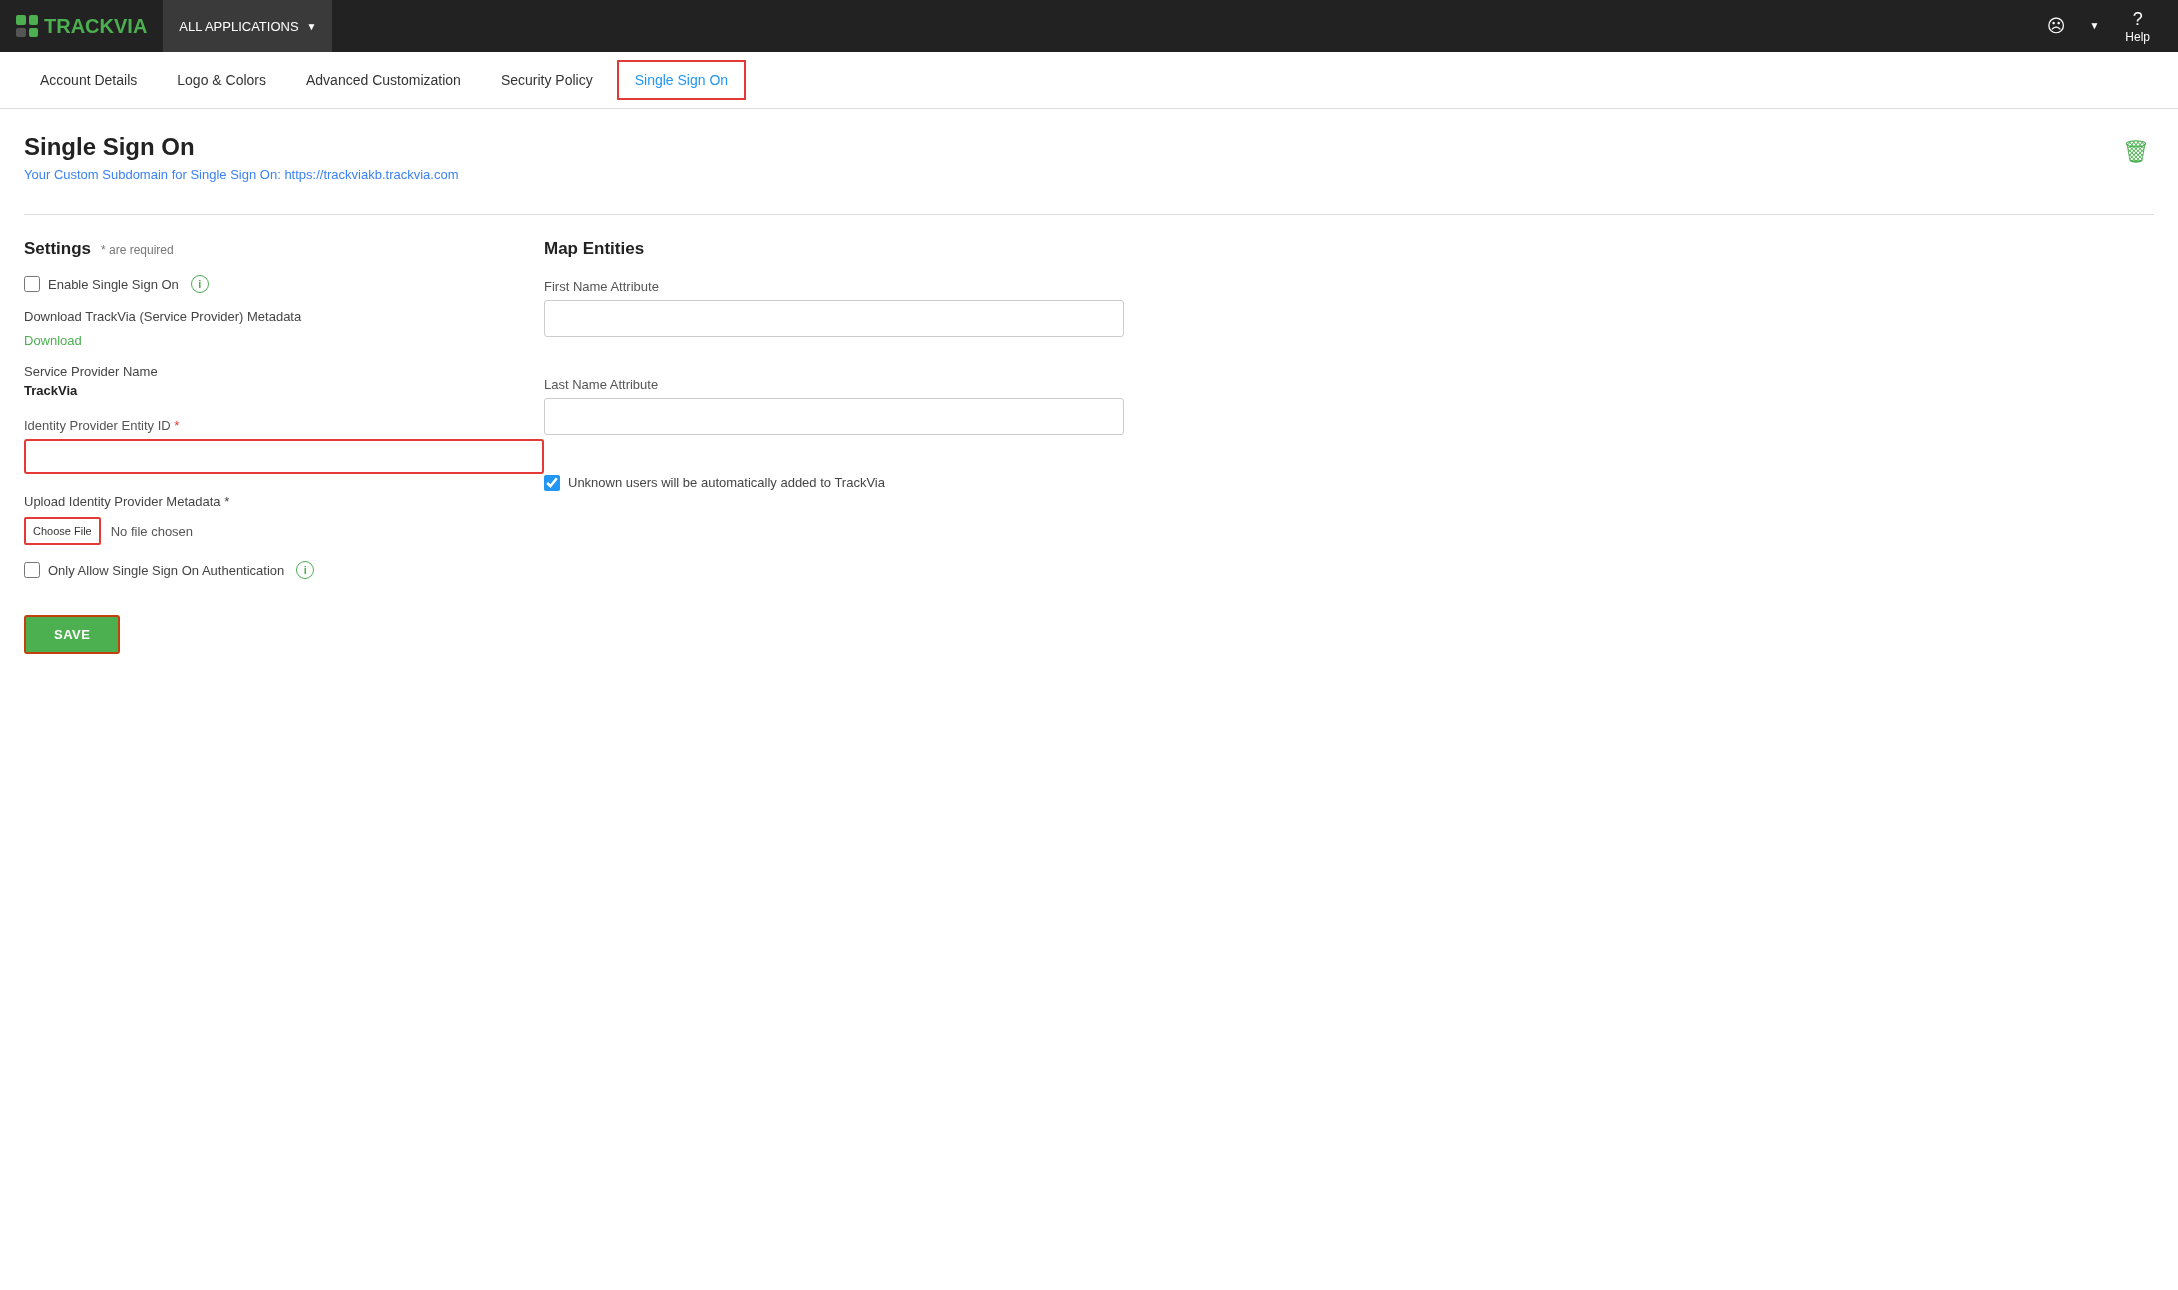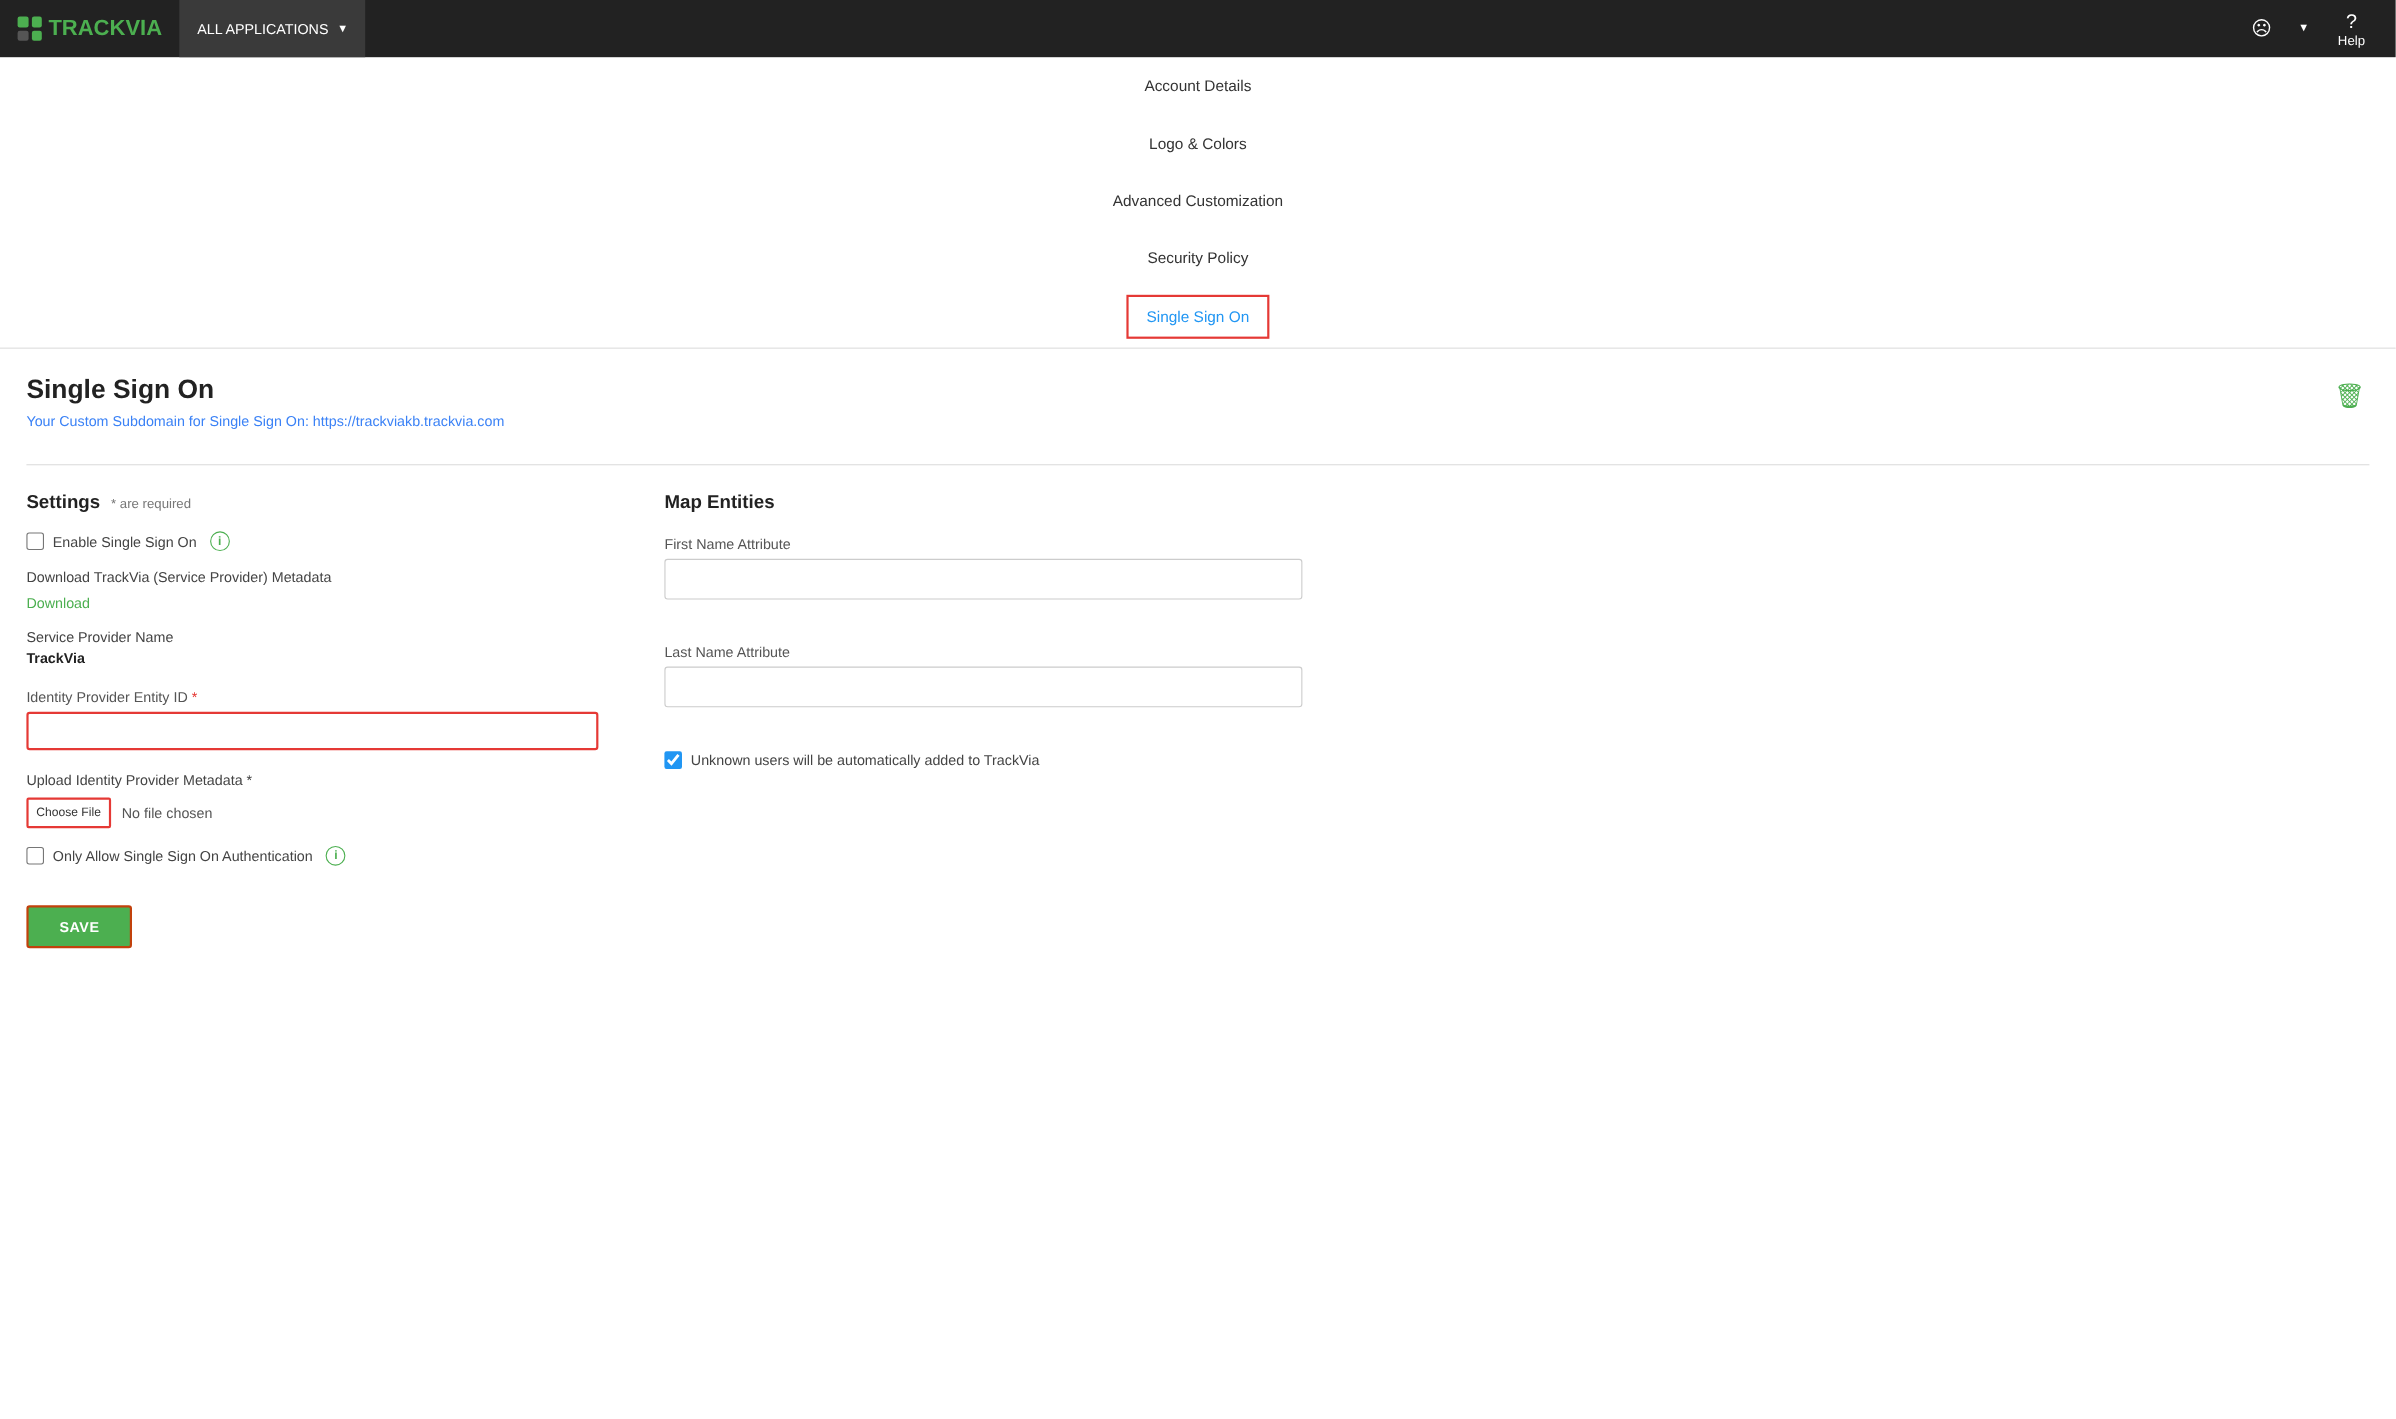--- a/index.html
+++ b/index.html
@@ -99,21 +99,20 @@
     }
     .help-btn .help-q { font-size: 18px; font-weight: 300; }
 
     
     .tab-bar {
       display: flex;
       align-items: center;
       border-bottom: 1px solid #ddd;
       padding: 0 20px;
       gap: 0;
-      flex-direction: column;
     }
     .tab-item {
       padding: 18px 20px;
       font-size: 14px;
       color: #333;
       cursor: pointer;
       text-decoration: none;
       white-space: nowrap;
     }
     .tab-item.active {
@@ -141,21 +140,20 @@
     }
     .divider {
       border: none;
       border-top: 1px solid #ddd;
       margin: 16px 0 24px 0;
     }
 
     
     .two-col {
       display: flex;
-      gap: 60px;
     }
     .left-col {
       flex: 1;
       max-width: 520px;
     }
     .right-col {
       flex: 1;
       max-width: 580px;
     }
 

